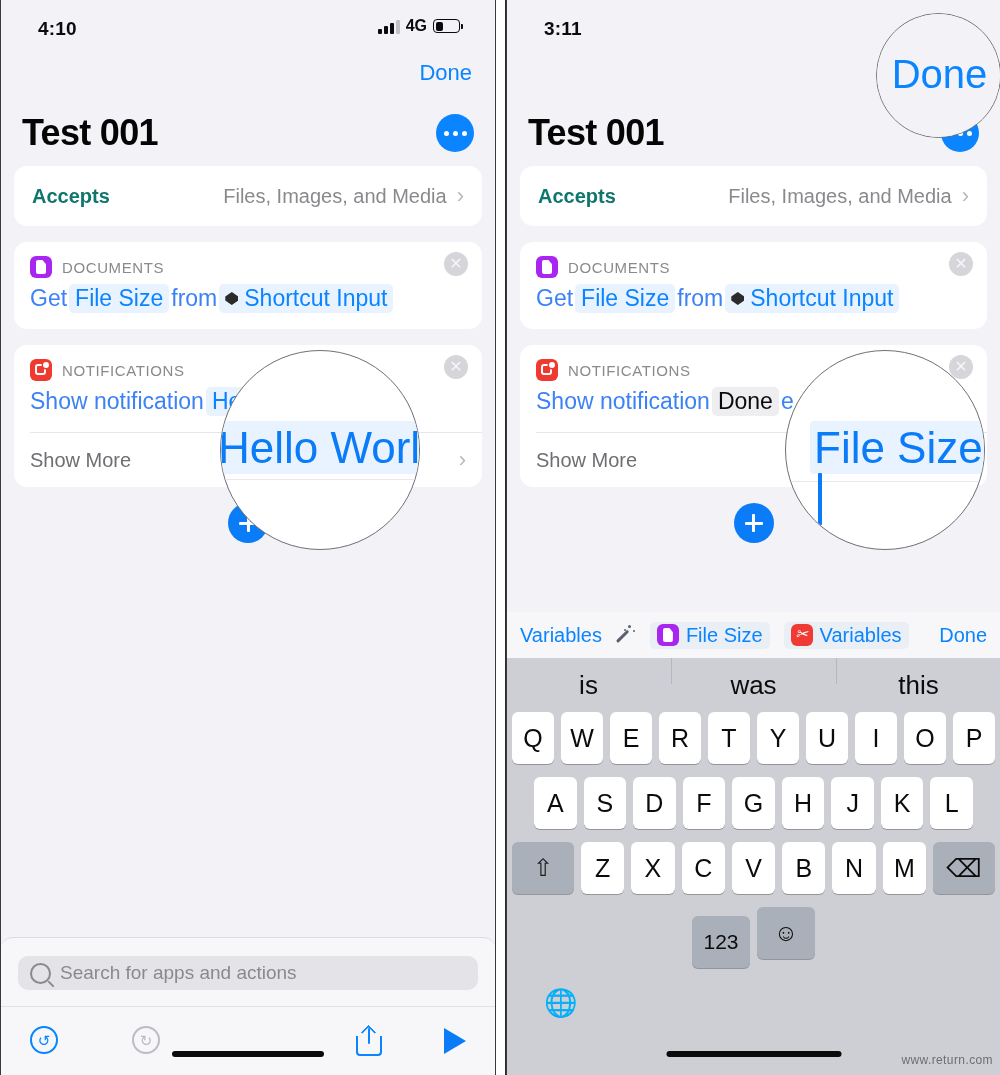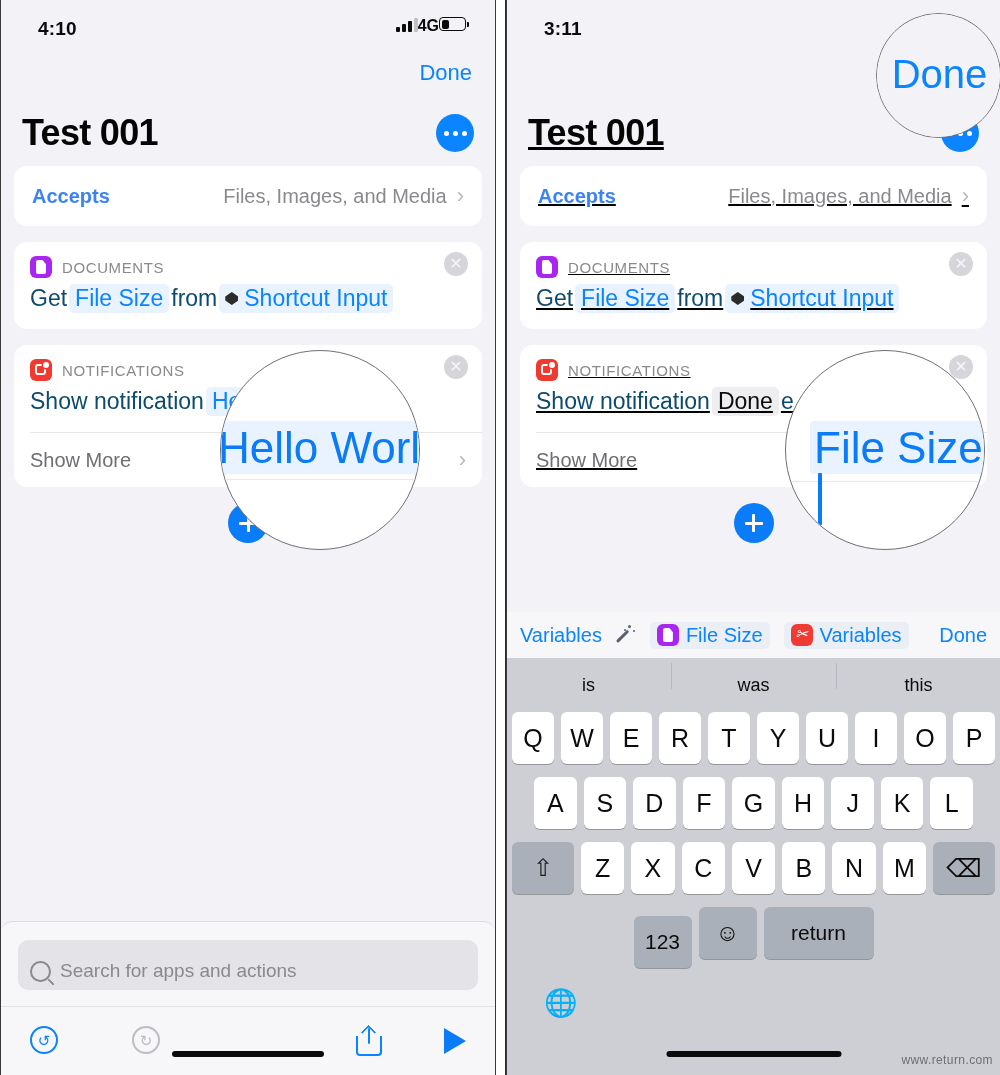--- a/index.html
+++ b/index.html
@@ -2,28 +2,28 @@
 <html><head>
 <meta charset="utf-8">
 <style>
   html,body{margin:0;padding:0;background:#fff;}
   body{width:1000px;height:1075px;font-family:"Liberation Sans",sans-serif;-webkit-font-smoothing:antialiased;}
   .stage{position:relative;width:1000px;height:1075px;overflow:hidden;background:#ffffff;}
 
   
   .panel{position:absolute;top:0;height:1075px;overflow:hidden;background:#f2f2f7;}
   .panel.left{left:0;width:496px;border-right:1px solid #2b2b2b;}
-  .panel.right{left:505px;width:495px;border-left:1px solid #2b2b2b;text-decoration:underline;}
+  .panel.right{left:505px;width:495px;border-left:1px solid #2b2b2b;}
   .panel.left::after,.panel.right::after{content:"";position:absolute;inset:0;border-left:1px solid #3a3a3a;border-right:1px solid #3a3a3a;pointer-events:none;}
   .gap{position:absolute;top:0;left:496px;width:9px;height:1075px;background:#ffffff;}
 
   
   .statusbar{position:relative;height:56px;}
   .clock{position:absolute;left:38px;top:18px;font-size:19px;font-weight:700;color:#0b0b0b;letter-spacing:.2px;}
-  .statusright{position:absolute;right:30px;top:17px;display:flex;}
+  .statusright{position:absolute;right:36px;top:17px;display:flex;align-items:center;gap:6px;}
   .bars{display:flex;align-items:flex-end;gap:2px;height:15px;}
   .bars i{display:block;width:4px;background:#0b0b0b;border-radius:1px;}
   .bars i:nth-child(1){height:5px;}
   .bars i:nth-child(2){height:8px;}
   .bars i:nth-child(3){height:11px;}
   .bars i:nth-child(4){height:14px;background:#c2c2c6;}
   .net{font-size:16px;font-weight:700;color:#0b0b0b;}
   .batt{position:relative;width:27px;height:14px;border:1.6px solid #0b0b0b;border-radius:4px;box-sizing:border-box;}
   .batt::after{content:"";position:absolute;right:-4px;top:4px;width:2px;height:5px;background:#0b0b0b;border-radius:0 1px 1px 0;}
   .batt em{position:absolute;left:1.5px;top:1.5px;bottom:1.5px;width:7px;background:#0b0b0b;border-radius:2px;display:block;}
@@ -33,53 +33,53 @@
   .done-top{position:absolute;right:24px;top:4px;font-size:22px;color:#0a84ff;font-weight:400;}
   .titlerow{position:relative;height:66px;padding:0 22px;display:flex;align-items:center;justify-content:space-between;}
   .bigtitle{font-size:36px;font-weight:700;color:#050505;letter-spacing:-.7px;}
   .ellipsis-btn{width:38px;height:38px;border-radius:50%;background:#0a84ff;display:flex;align-items:center;justify-content:center;gap:4px;}
   .ellipsis-btn b{width:5px;height:5px;border-radius:50%;background:#fff;display:block;}
 
   
   .cards{padding:0 14px;}
   .card{background:#fff;border-radius:13px;margin-bottom:16px;overflow:hidden;}
   .accepts{height:60px;display:flex;align-items:center;padding:0 18px;}
-  .accepts .lbl{font-size:20px;font-weight:700;color:#3b82f6;}
+  .accepts .lbl{font-size:20px;font-weight:700;color:#0f766e;}
   .accepts .val{margin-left:auto;font-size:20px;color:#8a8a8e;font-weight:400;}
   .chev{margin-left:10px;color:#b9b9be;font-size:22px;line-height:1;}
 
   .act-head{display:flex;align-items:center;padding:14px 16px 0 16px;position:relative;}
   .appicon{width:22px;height:22px;border-radius:6px;margin-right:10px;position:relative;flex:0 0 auto;}
   .appicon.doc{background:#a826f0;}
   .appicon.doc::before{content:"";position:absolute;left:6px;top:4px;width:10px;height:14px;background:#fff;border-radius:2px;clip-path:polygon(0 0,65% 0,100% 30%,100% 100%,0 100%);}
   .appicon.notif{background:#f03a2f;}
   .appicon.notif::before{content:"";position:absolute;left:5px;top:5px;width:11px;height:11px;border:2px solid #fff;border-radius:3px;box-sizing:border-box;}
   .appicon.notif::after{content:"";position:absolute;right:3px;top:3px;width:6px;height:6px;border-radius:50%;background:#fff;box-shadow:0 0 0 1.5px #f03a2f;}
   .cat{font-size:15px;letter-spacing:.6px;color:#8a8a8e;font-weight:400;}
   .xbtn{position:absolute;right:14px;top:10px;width:24px;height:24px;border-radius:50%;background:#d5d5da;display:flex;align-items:center;justify-content:center;color:#f6f6f8;font-size:16px;line-height:1;font-weight:400;}
 
   .act-body{display:flex;align-items:center;flex-wrap:wrap;padding:6px 16px 16px 16px;font-size:23px;color:#0b0b0b;gap:2px;}
-  .act-body .kw{color:#0c4a6e;font-weight:400;}
+  .act-body .kw{color:#3b82f6;font-weight:400;}
   .token{color:#0a84ff;background:#e9f2ff;border-radius:5px;padding:1px 6px;display:inline-flex;align-items:center;gap:6px;}
   .token.plain{color:#0b0b0b;background:#eeeef1;}
   .tokdot{width:13px;height:13px;background:#2b2b2b;display:inline-block;clip-path:polygon(50% 0,100% 35%,100% 65%,50% 100%,0 65%,0 35%);}
   .divline{height:1px;background:#e6e6ea;margin-left:16px;}
   .showmore{height:54px;display:flex;align-items:center;padding:0 16px;font-size:20px;color:#6e6e73;}
   .showmore .chev{margin-left:auto;}
 
   
   .addwrap{display:flex;justify-content:center;margin-top:6px;}
   .addbtn{width:40px;height:40px;border-radius:50%;background:#0a7cf7;display:flex;align-items:center;justify-content:center;position:relative;}
   .addbtn::before,.addbtn::after{content:"";position:absolute;background:#fff;border-radius:1px;}
   .addbtn::before{width:18px;height:3px;}
   .addbtn::after{width:3px;height:18px;}
 
   
   .searchpanel{position:absolute;left:0;right:0;bottom:0;background:#f7f7f9;border-top:1px solid #dcdce0;border-radius:13px 13px 0 0;}
-  .searchbar{margin:18px 18px 16px 18px;height:34px;border-radius:10px;background:#e4e4e8;display:flex;align-items:flex-end;padding:8px 12px;}
+  .searchbar{margin:18px 18px 16px 18px;height:34px;border-radius:10px;background:#e4e4e8;display:flex;align-items:center;padding:0 12px;}
   .searchbar .mag{width:17px;height:17px;border:2px solid #8a8a8e;border-radius:50%;position:relative;margin-right:9px;flex:0 0 auto;}
   .searchbar .mag::after{content:"";position:absolute;right:-6px;bottom:-3px;width:8px;height:2px;background:#8a8a8e;transform:rotate(45deg);border-radius:1px;}
   .searchbar span{font-size:19px;color:#89898e;}
   .toolbar{border-top:1px solid #e2e2e6;height:68px;display:flex;align-items:center;padding:0 30px;}
   .tb-icon{width:30px;height:30px;position:relative;}
   .circ{width:28px;height:28px;border:2px solid #0a84ff;border-radius:50%;box-sizing:border-box;position:relative;}
   .circ.grey{border-color:#bcbcc2;}
   .arrowL,.arrowR{position:absolute;left:50%;top:50%;transform:translate(-50%,-50%);font-size:15px;line-height:1;color:#0a84ff;}
   .circ.grey .arrowR{color:#bcbcc2;}
   .sp{flex:1;}
@@ -103,21 +103,21 @@
   .miniicon{width:22px;height:22px;border-radius:6px;position:relative;flex:0 0 auto;}
   .miniicon.doc{background:#a826f0;}
   .miniicon.doc::before{content:"";position:absolute;left:6px;top:4px;width:10px;height:14px;background:#fff;border-radius:2px;clip-path:polygon(0 0,65% 0,100% 30%,100% 100%,0 100%);}
   .miniicon.clip{background:#ef3b34;}
   .miniicon.clip::before{content:"✂";position:absolute;left:0;right:0;top:-1px;text-align:center;color:#fff;font-size:15px;line-height:22px;}
   .varspacer{flex:1;}
 
   
   .keyboard{position:absolute;left:0;right:0;top:658px;bottom:0;background:#cdcfd4;}
   .suggest{height:54px;display:flex;align-items:center;}
-  .sug{flex:1;text-align:center;font-size:18px;color:#0b0b0b;position:relative;}
+  .sug{flex:1;text-align:center;font-size:26px;color:#0b0b0b;position:relative;}
   .sug+.sug::before{content:"";position:absolute;left:0;top:-12px;height:26px;width:1px;background:#b6b8bf;}
   .krow{display:flex;justify-content:center;gap:7px;margin-bottom:13px;padding:0 6px;}
   .key{background:#fff;border-radius:6px;height:52px;flex:1;display:flex;align-items:center;justify-content:center;font-size:25px;color:#0b0b0b;box-shadow:0 1px 0 rgba(0,0,0,.28);}
   .krow.r2{padding:0 28px;}
   .krow.r3{padding:0 6px;align-items:center;}
   .key.wide{flex:0 0 62px;background:#aab0b9;}
   .key.space{flex:1;}
   .krow.r4{padding:0 6px;}
   .key.dark{background:#aab0b9;}
   .key.num{flex:0 0 58px;font-size:21px;margin-top:9px;}
@@ -399,21 +399,20 @@
         <div class="key">V</div>
         <div class="key">B</div>
         <div class="key">N</div>
         <div class="key">M</div>
         <div class="key wide">⌫</div>
       </div>
 
       <div class="krow r4">
         <div class="key dark num">123</div>
         <div class="key dark emoji">☺</div>
-        <div class="key dark ret">return</div>
       </div>
 
       <div class="globe">🌐</div>
       <div class="kbhome"></div>
       <div class="watermark">www.return.com</div>
     </div>
   </div>
 
 </div>
 

